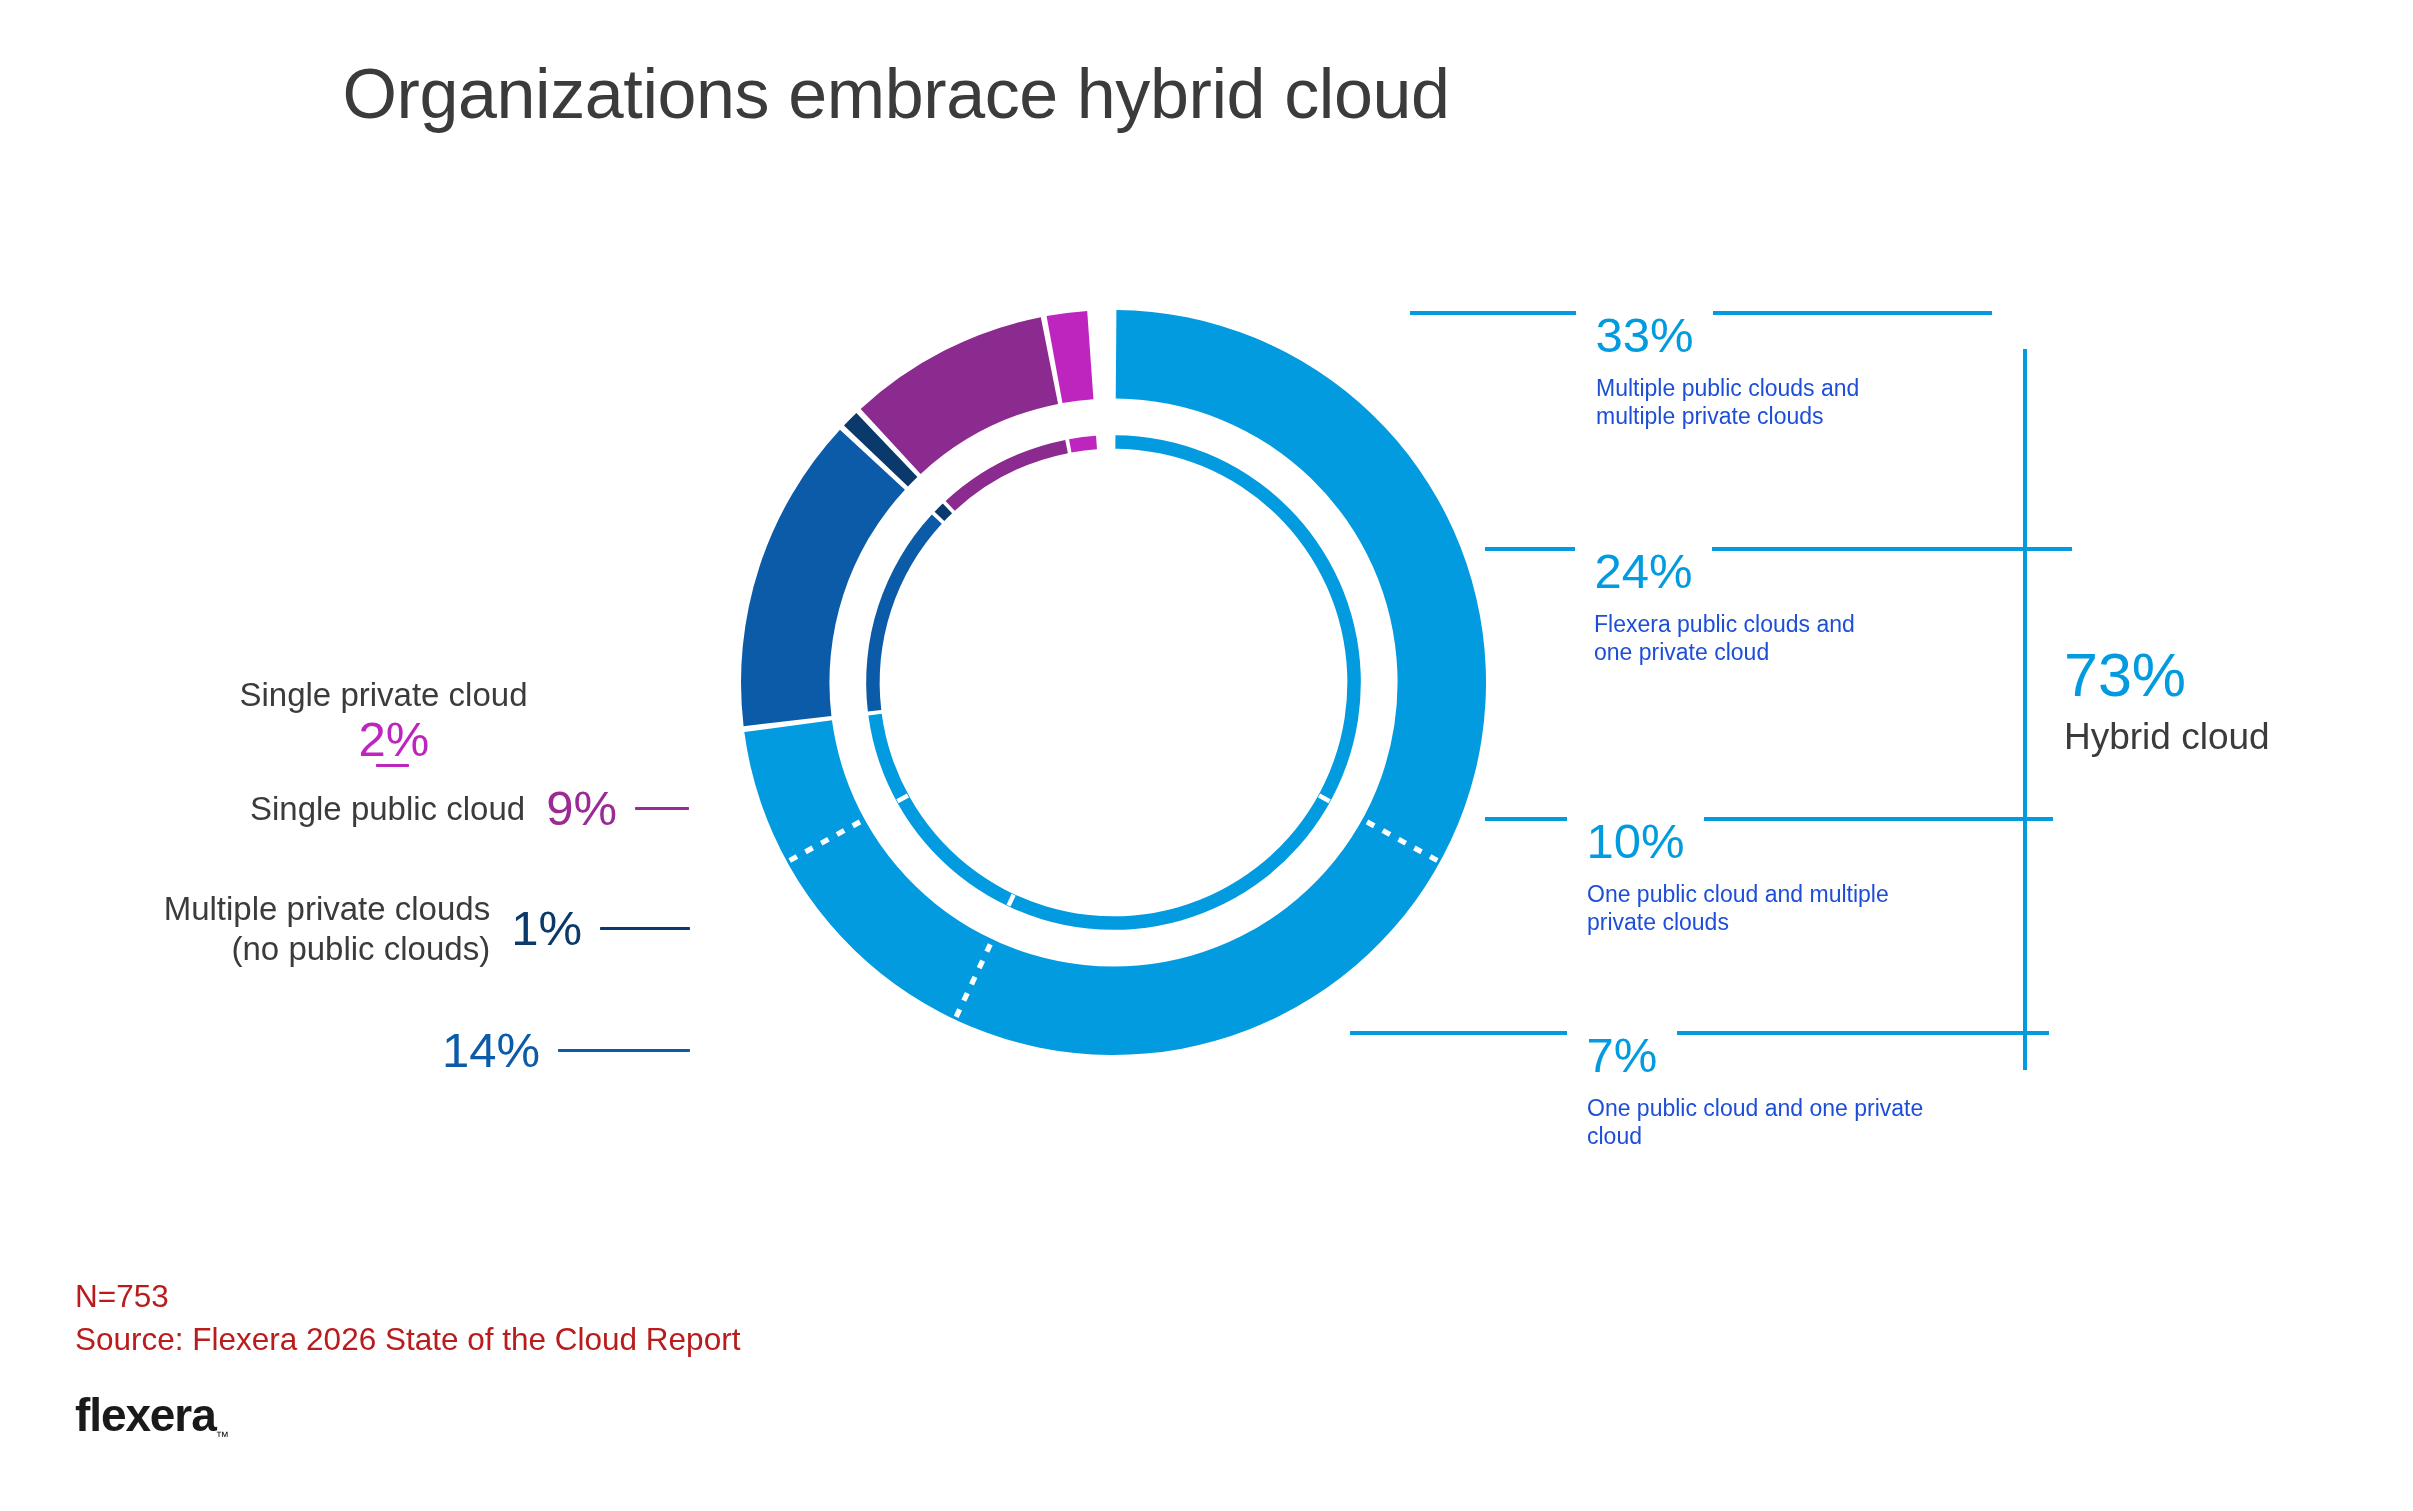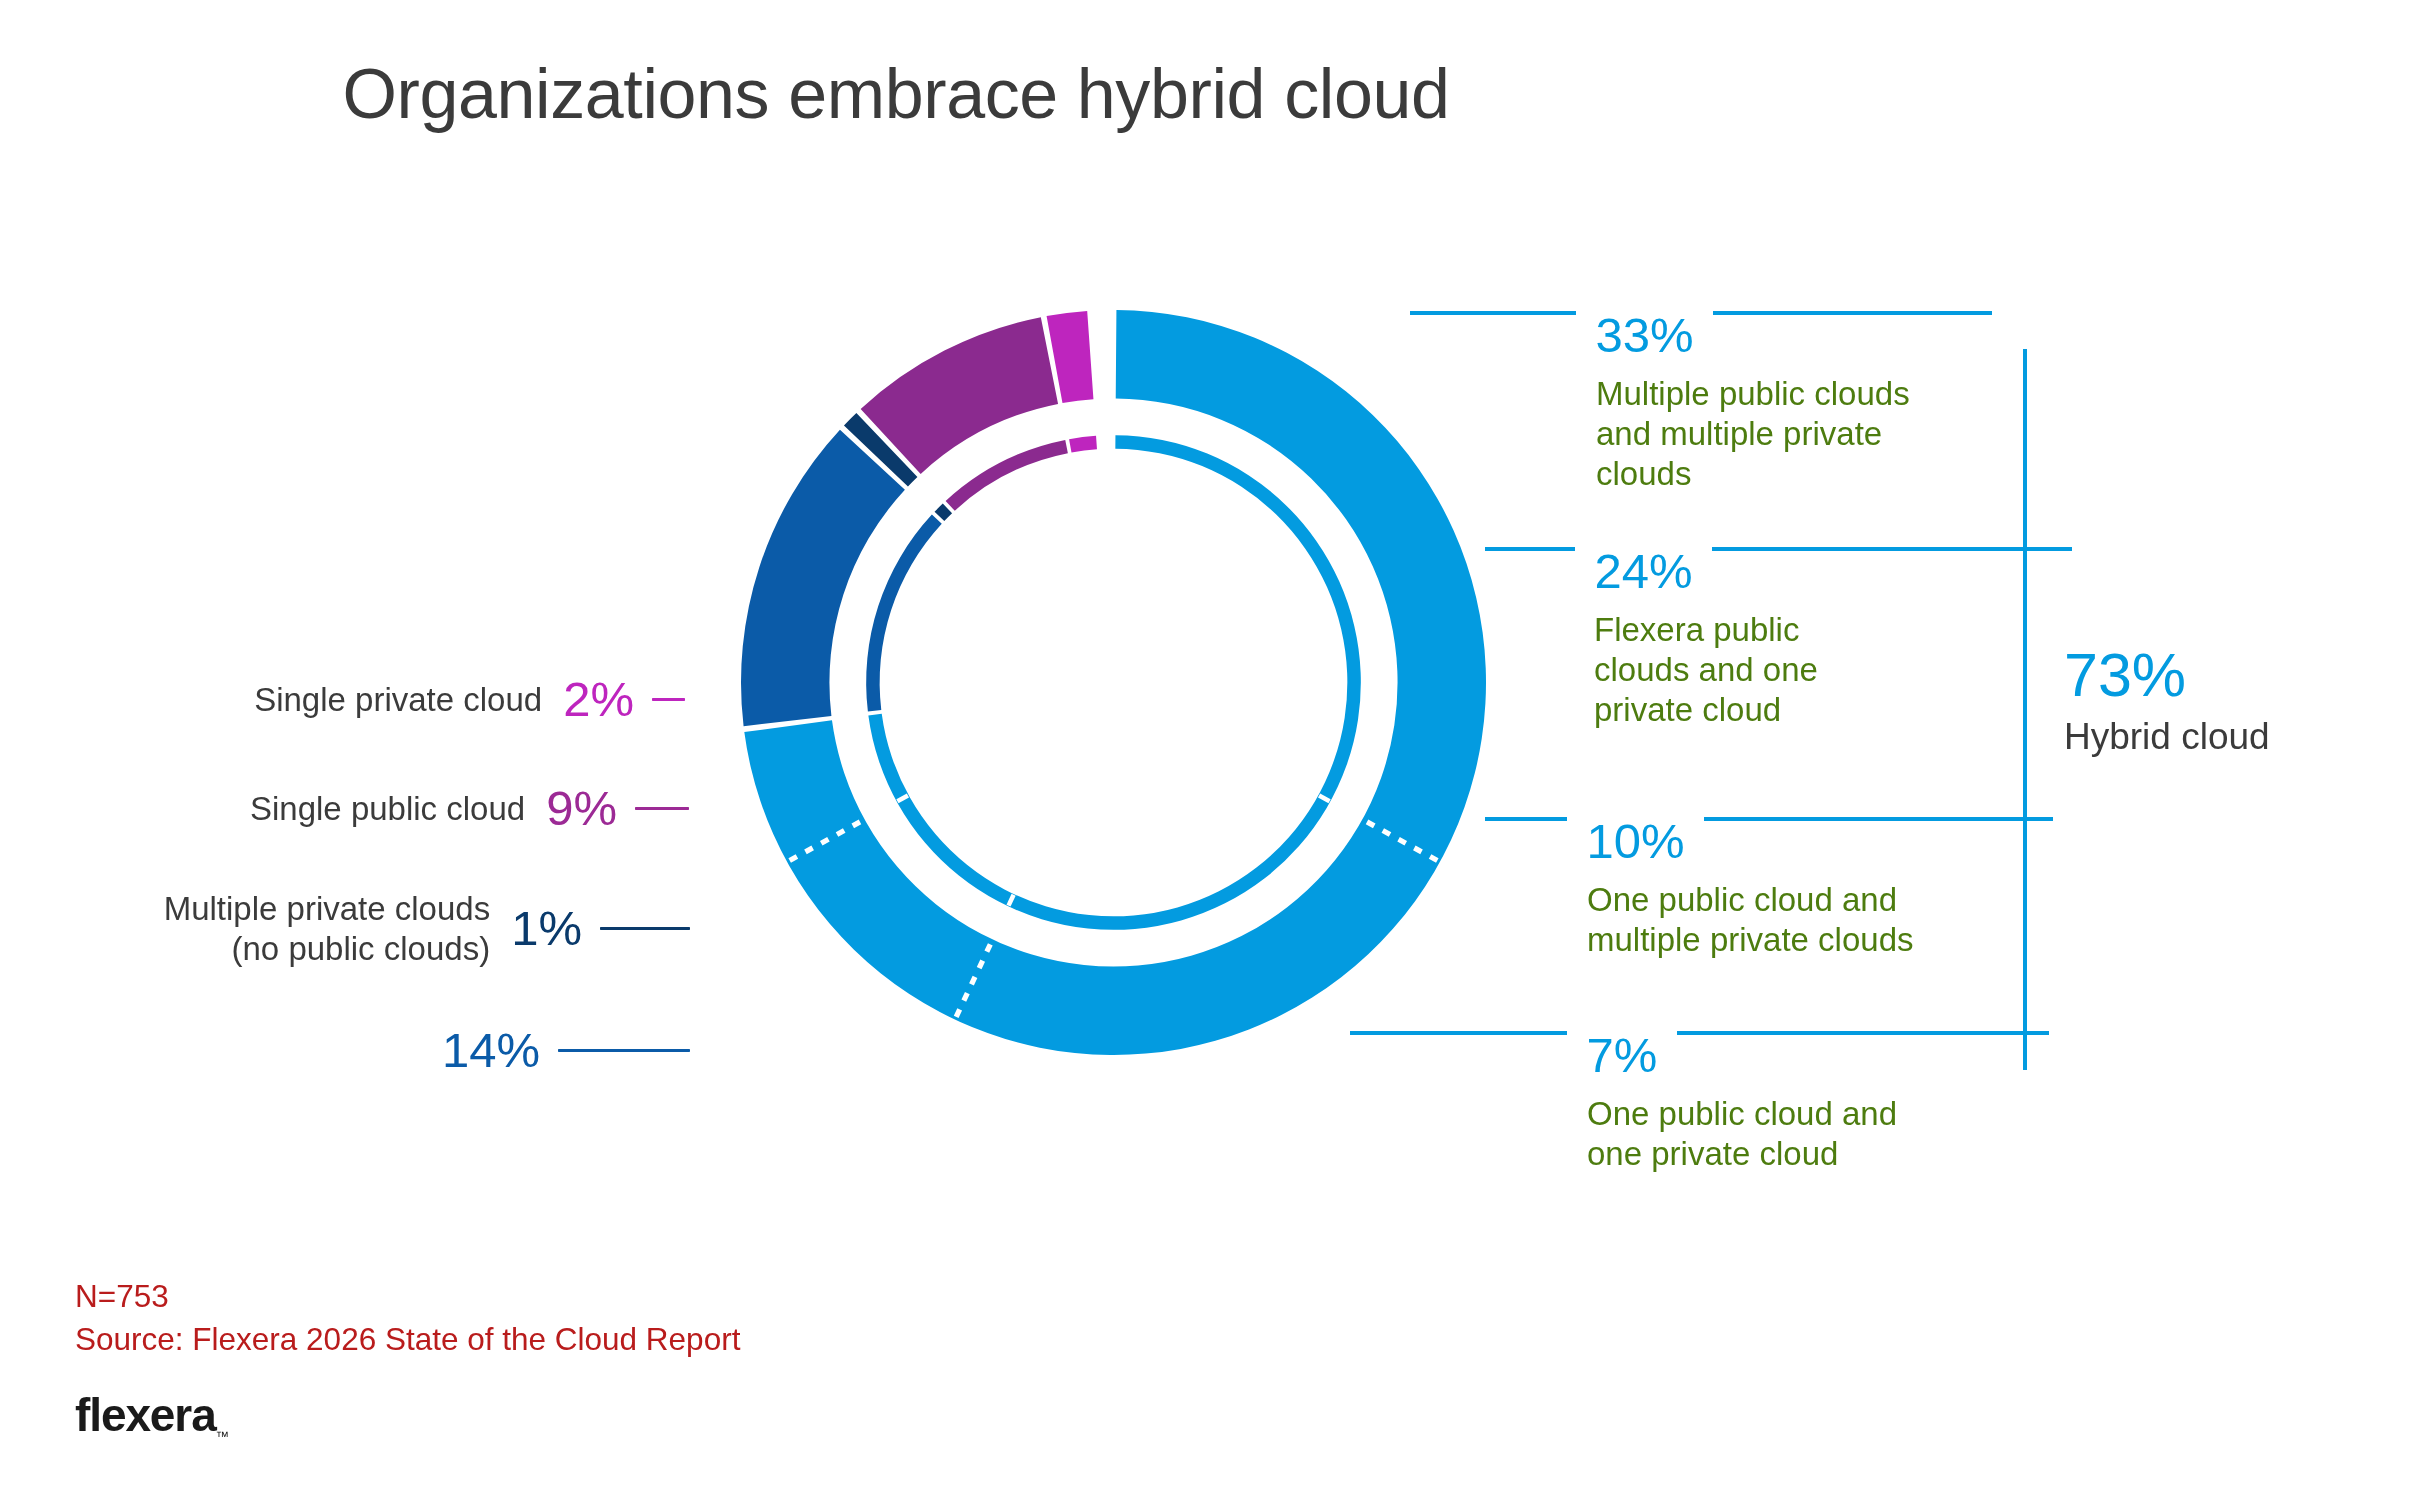--- a/index.html
+++ b/index.html
@@ -69,23 +69,23 @@
   .rc-row { display: flex; align-items: flex-start; white-space: nowrap; }
   .rc-lead-left { height: 3.7px; background: #039BE0; margin-right: 19.5px; }
   .rc-pct {
     font-size: 49px;
     line-height: 1;
     color: #039BE0;
     margin-right: 19.5px;
   }
   .rc-lead-right { height: 3.7px; background: #039BE0; }
   .rc-desc {
-    font-size: 33px;
+    font-size: 23px;
     line-height: 1.22;
-    color: #4d7c0f;
+    color: #1d4ed8;
     margin-top: 13.5px;
     max-width: 420px;
   }
 
   
   #hybrid-bracket {
     position: absolute;
     left: 2023px;
     top: 349px;
     width: 3.7px;
@@ -156,21 +156,21 @@
         <line x1="937.0191932616247" y1="742.5045613321457" x2="840.6254584567997" y2="689.5116571809571" stroke="#ffffff" stroke-width="7" stroke-dasharray="11 13"></line>
         <line x1="793.304897734431" y1="663.4969587794644" x2="779.2839908537293" y2="655.7888999938369" stroke="#ffffff" stroke-width="6"></line>
         <line x1="295.0908092584193" y1="951.0797368657477" x2="341.9265313305773" y2="851.5487610944856" stroke="#ffffff" stroke-width="7" stroke-dasharray="11 13"></line>
         <line x1="364.91861307509123" y1="802.6881002613204" x2="371.73108174013237" y2="788.2108674218641" stroke="#ffffff" stroke-width="6"></line>
         <line x1="72.98080673837524" y1="742.5045613321456" x2="169.37454154320022" y2="689.511657180957" stroke="#ffffff" stroke-width="7" stroke-dasharray="11 13"></line>
         <line x1="216.6951022655689" y1="663.4969587794643" x2="230.71600914627072" y2="655.7888999938368" stroke="#ffffff" stroke-width="6"></line>
       </g>
   </svg>
 </div>
 
-<div class="left-callout" style="left:108px; top:675px; width:577px;">
+<div class="left-callout" style="left:95px; top:675px; width:577px;flex-direction:column;">
   <div class="left-label">Single private cloud</div>
   <div class="left-pct" style="color:#BE25BE;">2%</div>
   <div class="left-line" style="width:33px; background:#BE25BE;"></div>
 </div>
 
 <div class="left-callout" style="left:112px; top:784px; width:577px;">
   <div class="left-label">Single public cloud</div>
   <div class="left-pct" style="color:#9C2A95;">9%</div>
   <div class="left-line" style="width:54px; background:#9C2A95;"></div>
 </div>

